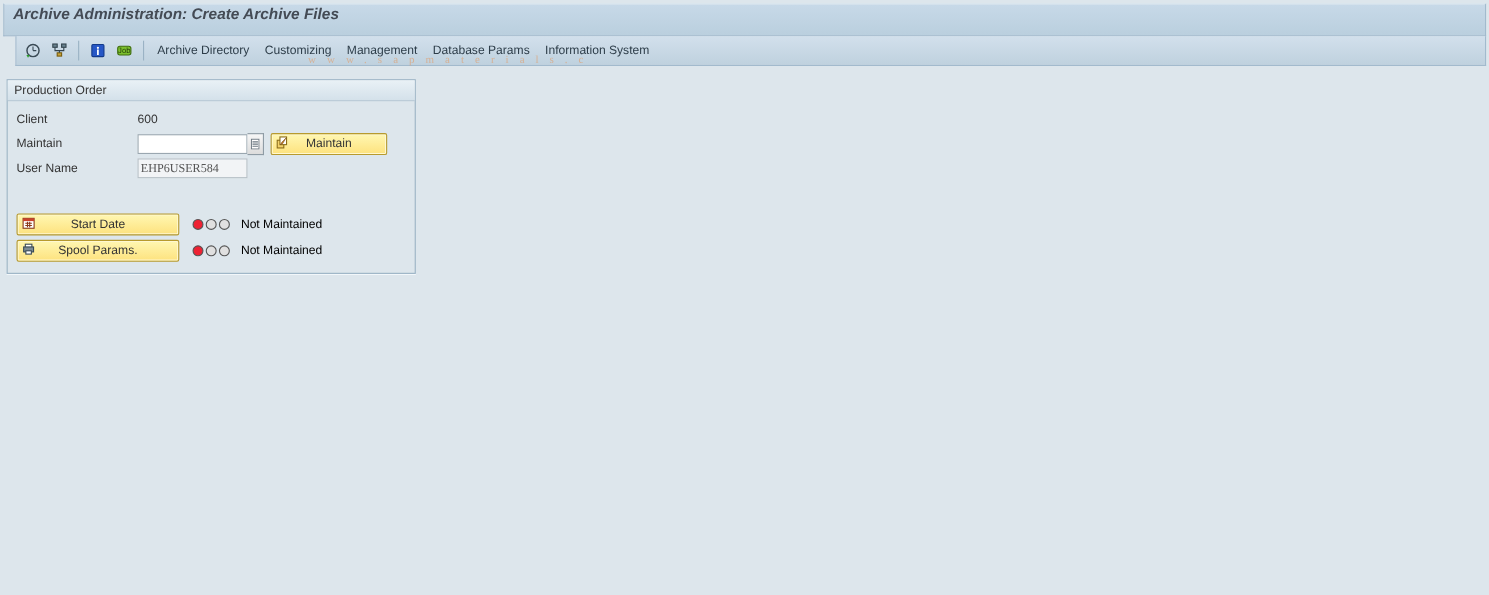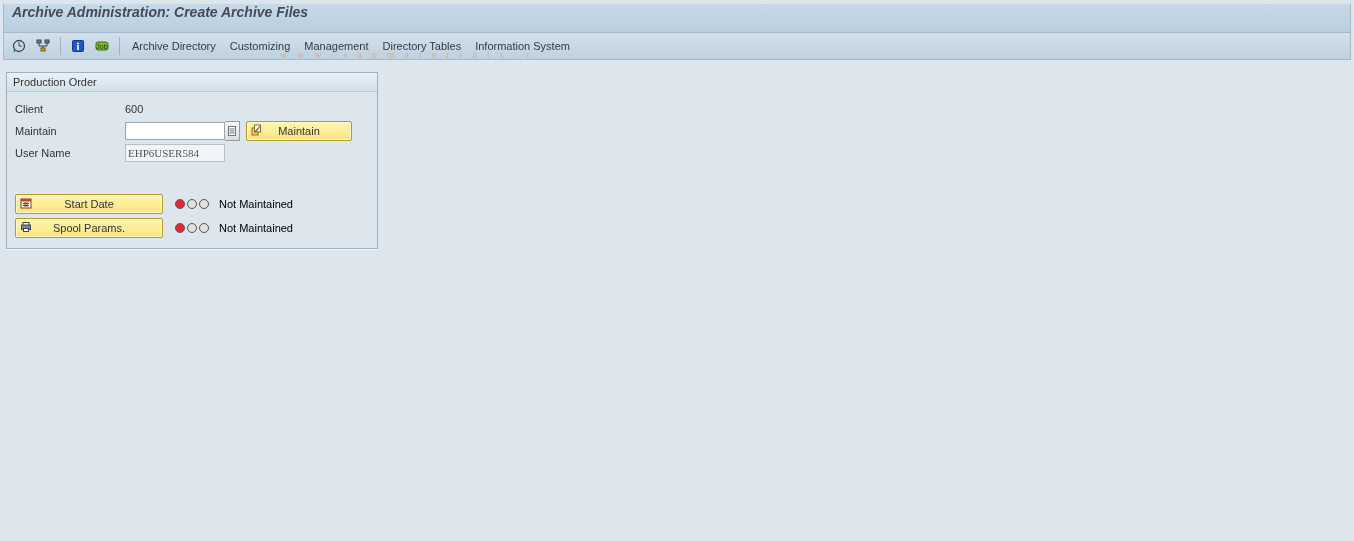--- a/index.html
+++ b/index.html
@@ -33,21 +33,21 @@
   
   .toolbar {
     background: linear-gradient(#d2e0ec, #bfd1de);
     border: 1px solid #a2bacd;
     border-top: none;
     height: 26px;
     display: flex;
     align-items: center;
     padding: 0 6px;
     gap: 6px;
-    margin: 0 3px 0 3px;
+    margin: 0 3px 0 14px;
   }
 
   .tb-icon {
     width: 18px;
     height: 18px;
     display: flex;
     align-items: center;
     justify-content: center;
     border-radius: 2px;
   }
@@ -256,21 +256,21 @@
       <rect x="2" y="4" width="12" height="8" rx="2" fill="#7cbf2e" stroke="#3f6e0f"></rect>
       <text x="8" y="10.5" font-size="7" font-family="Arial" text-anchor="middle" fill="#1f3807">Job</text>
     </svg>
   </div>
 
   <div class="tb-sep"></div>
 
   <span class="tb-link">Archive Directory</span>
   <span class="tb-link">Customizing</span>
   <span class="tb-link">Management</span>
-  <span class="tb-link">Directory Tables</span>
+  <span class="tb-link">Database Params</span>
   <span class="tb-link">Information System</span>
 </div>
 
 <div class="watermark">www.sapmaterials.c</div>
 
 <div class="content">
   <div class="groupbox">
     <div class="groupbox-title">Production Order</div>
     <div class="gb-body">
 

